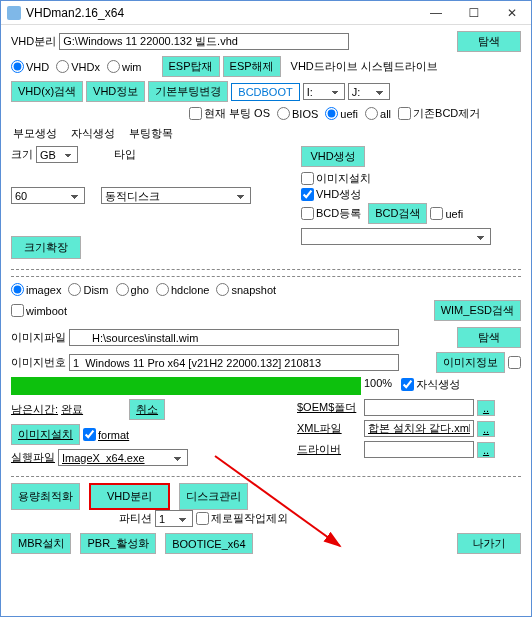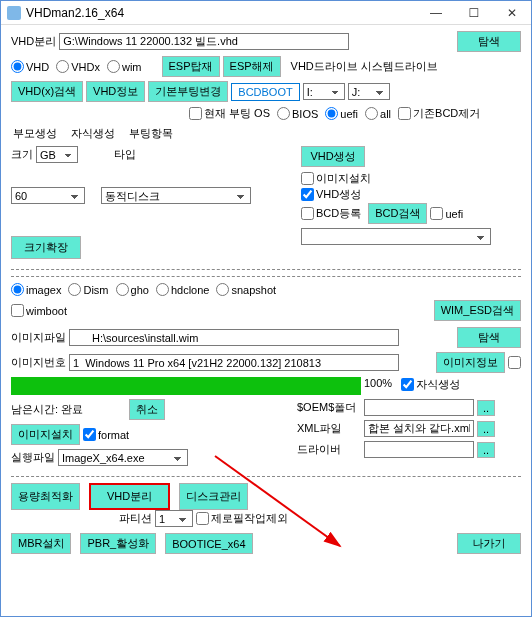--- a/index.html
+++ b/index.html
@@ -205,21 +205,21 @@
 
     <div class="row" style="margin-top:4px; align-items:flex-start;">
       <div class="progress" style="width:350px"></div>
       <span class="lbl">100%</span>
       <label class="check" style="margin-left:6px">
           <input type="checkbox" checked="" style="">
           <span>자식생성</span>
         </label>
     </div>
 
-    <div style="display:flex; gap:6px;">
+    <div style="display:flex; gap:6px;text-decoration:underline;">
       <div style="flex:0 0 280px;">
         <div class="row">
           <span class="lbl">남은시간:</span>
           <span class="lbl">완료</span>
           <span style="width:40px"></span>
           <button class="btn">취소</button>
         </div>
         <div class="row" style="margin-top:4px;">
           <button class="btn">이미지설치</button>
           <label class="check">

